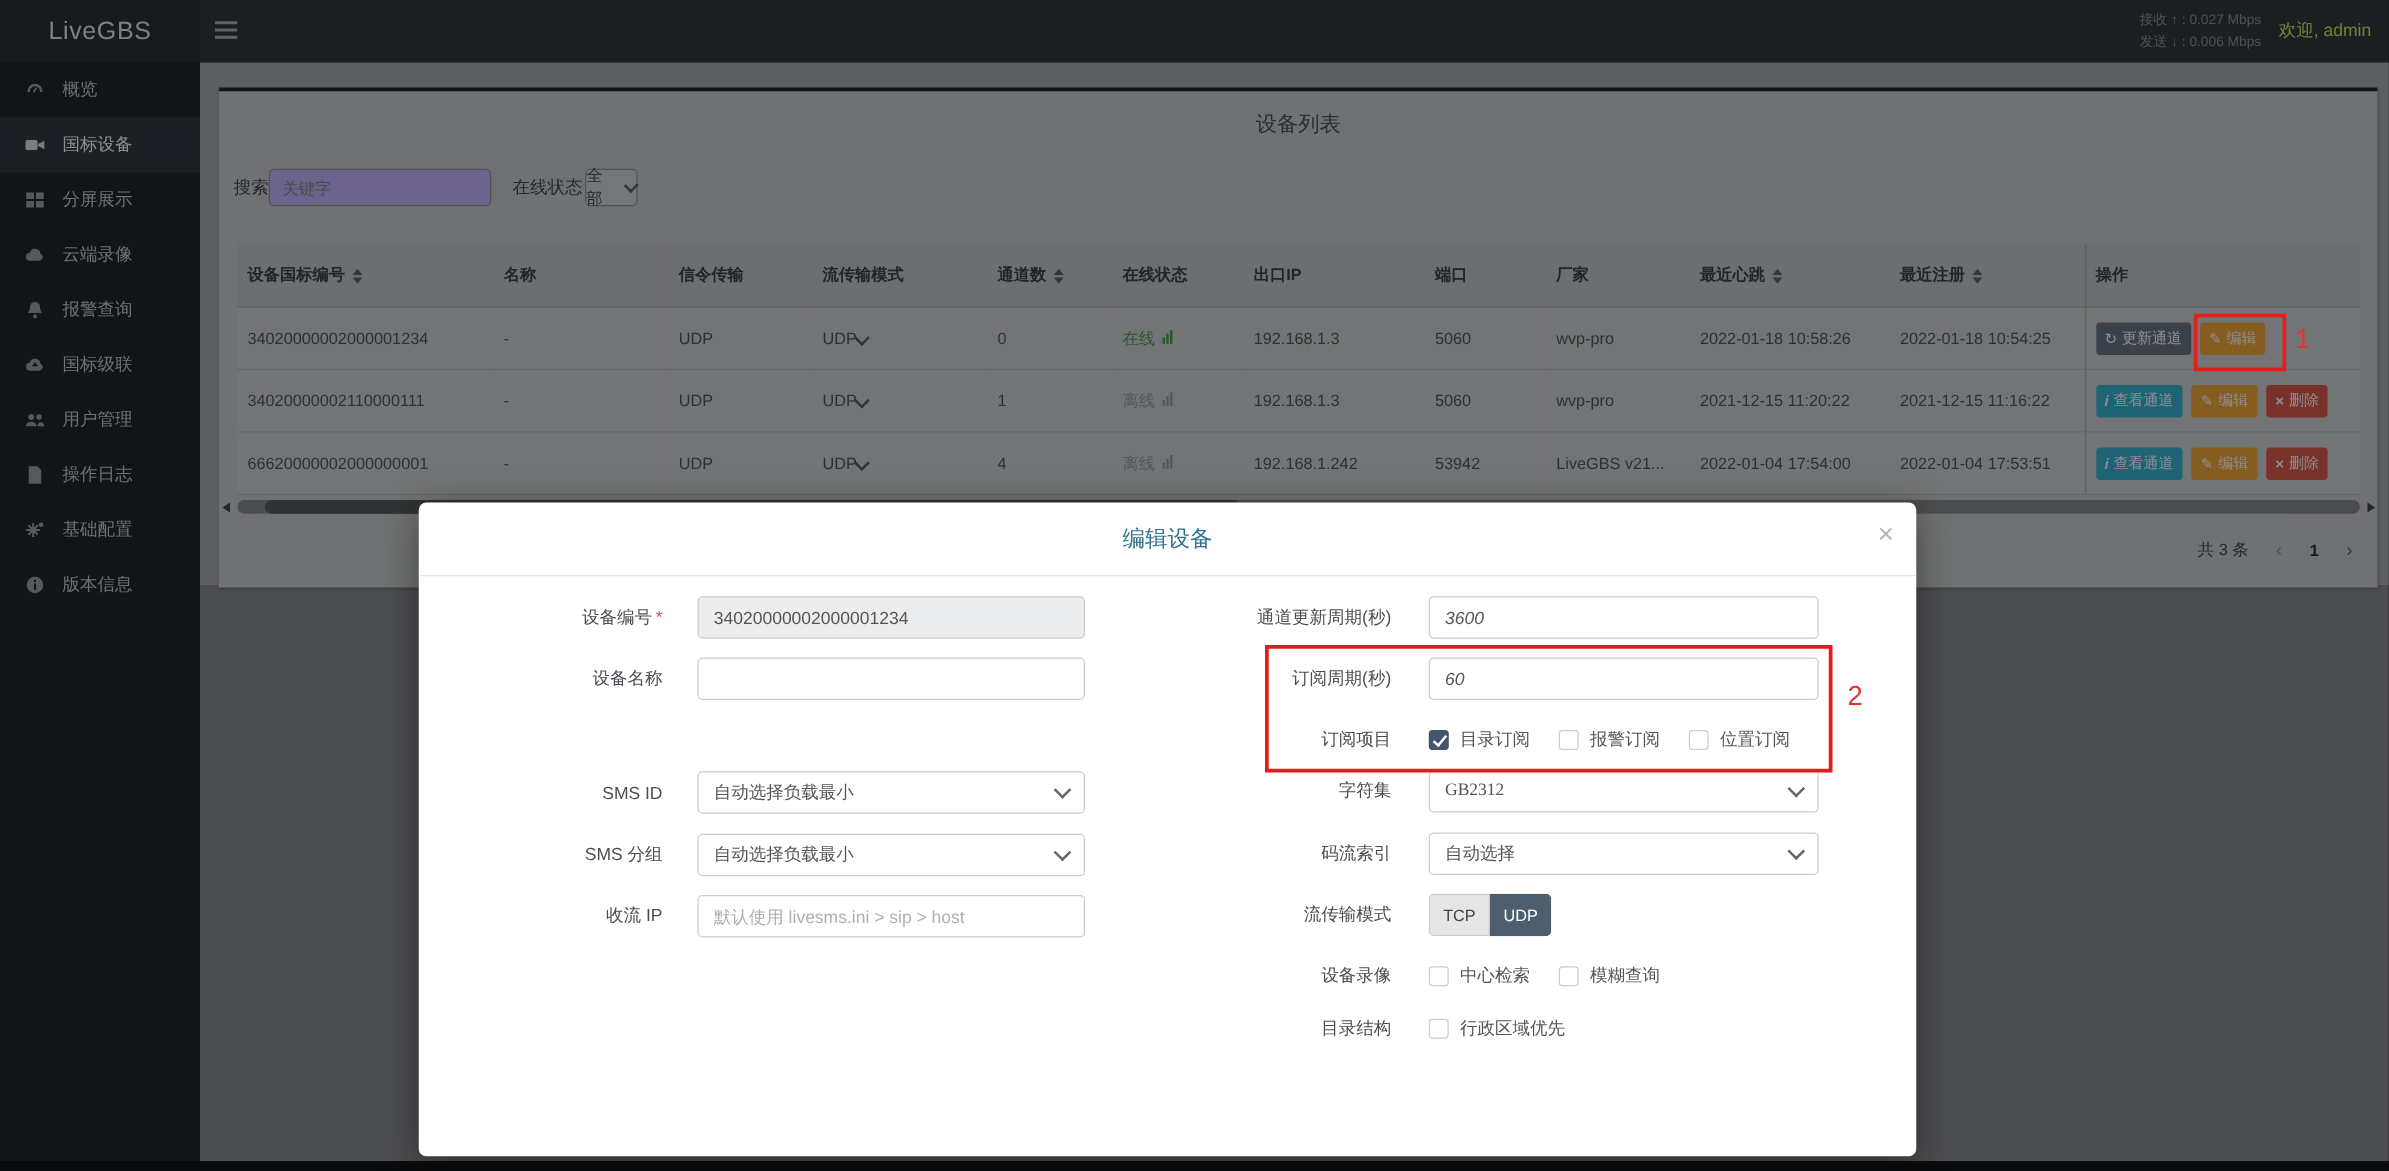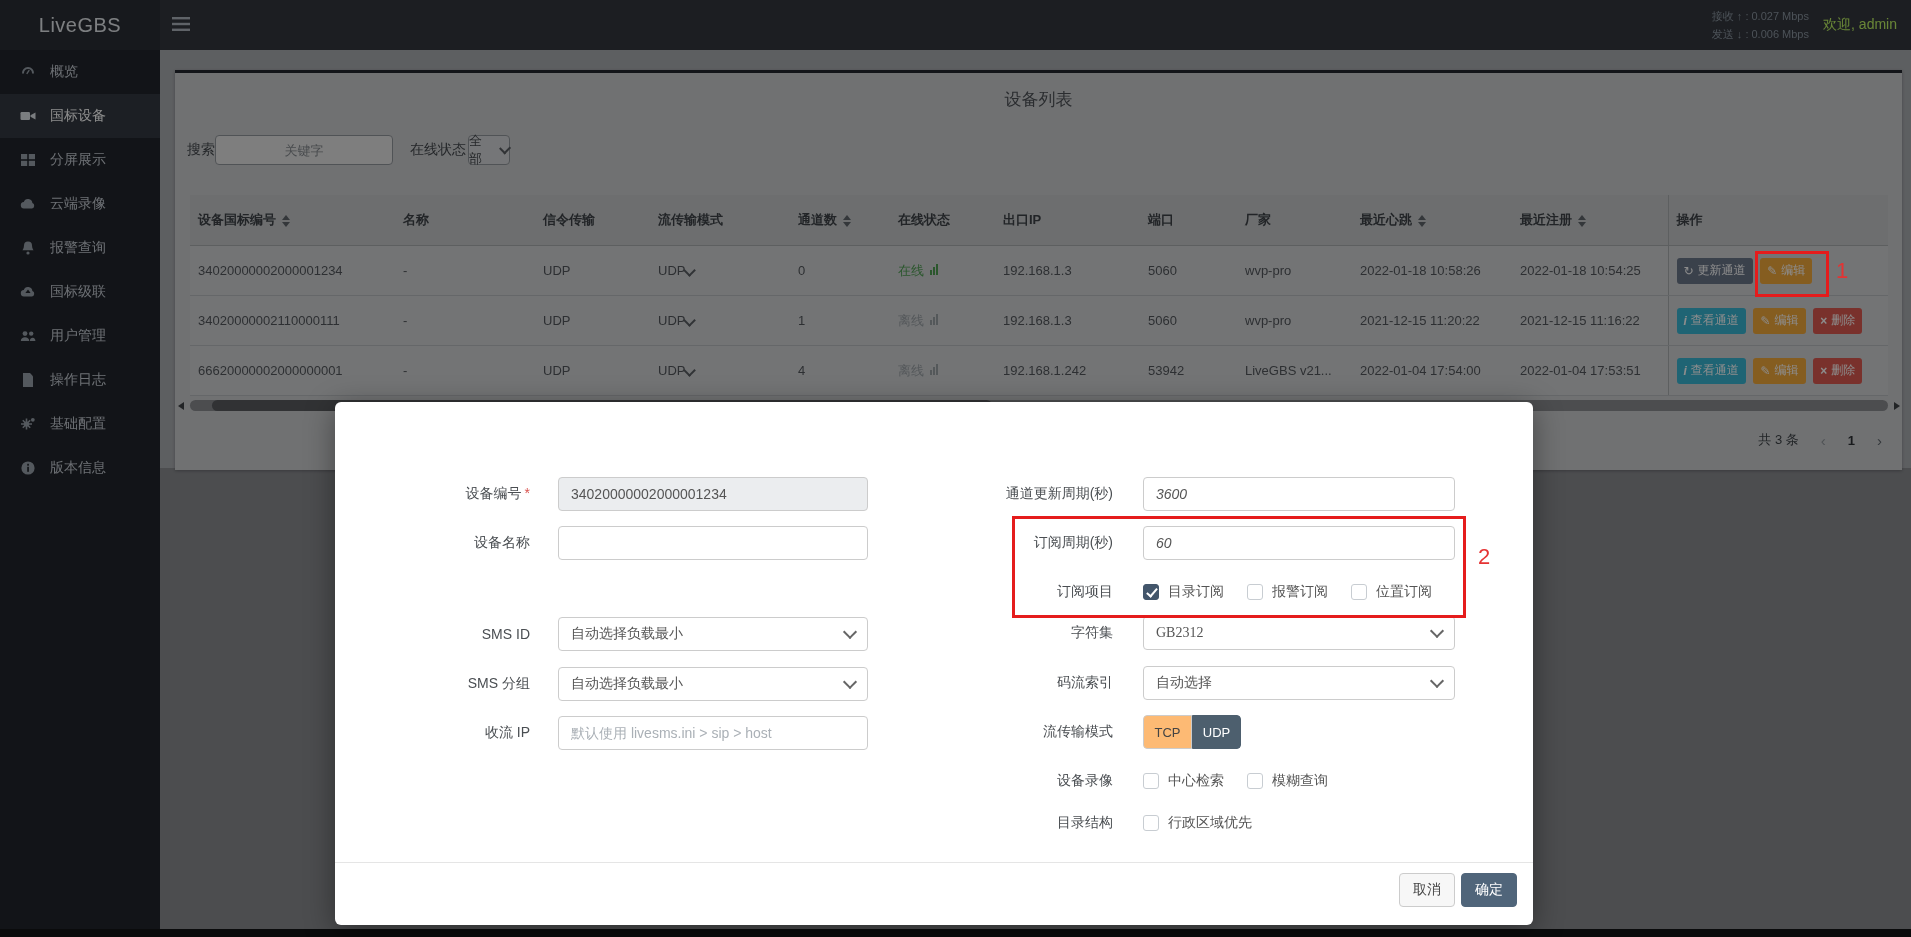--- a/index.html
+++ b/index.html
@@ -20,21 +20,21 @@
   .side-item.active .ico{color:#dfe4ea;}
   
   .main{position:absolute;left:160px;top:50px;width:1751px;height:879px;
         background:linear-gradient(to bottom,#aaadb1 0,#aaadb1 418px,#8b8d91 418px,#8b8d91 100%);}
   .card{position:absolute;left:15px;top:20px;width:1727px;height:397px;background:#ccced0;
         border-top:3px solid #23272e;box-shadow:0 1px 3px rgba(0,0,0,.25);}
   .page-title{position:absolute;top:15px;left:0;width:100%;text-align:center;font-size:17px;color:#4d5156;}
   .search-row{position:absolute;top:62px;left:0;width:100%;height:30px;font-size:14px;color:#45494e;padding-left:11px;}
   .search-row .lbl{position:absolute;top:6px;}
   .s-input{position:absolute;left:40px;top:0;width:178px;height:30px;box-sizing:border-box;border:1px solid #9196;
-           border:1px solid #93989d;border-radius:4px;background:#e5e5e5;padding:0 10px;font-size:13px;color:#45494e;text-align:center;}
+           border:1px solid #93989d;border-radius:4px;background:#c4b5fd;padding:0 10px;font-size:13px;color:#45494e;}
   .s-input::placeholder{color:#84898e;}
   .s-select{position:absolute;left:293px;top:0;width:42px;height:30px;box-sizing:border-box;border:1px solid #93989d;
             border-radius:4px;background:#d6d8da;display:flex;align-items:center;justify-content:center;gap:8px;
             font-size:13px;color:#45494e;cursor:pointer;}
   .caret{display:inline-block;width:7px;height:7px;border-right:2px solid #5a5e63;border-bottom:2px solid #5a5e63;
          transform:rotate(45deg);margin-top:-3px;}
   
   .tbl{position:absolute;left:15px;top:122px;width:1698px;border-collapse:collapse;table-layout:fixed;
        font-size:13px;color:#53575c;}
   .tbl th{height:50px;background:#c6c8ca;text-align:left;padding:0 8px;font-weight:700;color:#3e4348;
@@ -93,21 +93,21 @@
                transform:rotate(45deg);margin-top:-4px;}
   .cb-group{margin-left:30px;display:flex;align-items:center;}
   .cb-item{display:inline-flex;align-items:center;gap:9px;margin-right:23px;font-size:14px;color:#555;cursor:pointer;}
   .cb{width:16px;height:16px;box-sizing:border-box;border:1px solid #c8cdd2;border-radius:3px;background:#fff;
       display:inline-block;position:relative;flex:none;}
   .cb.on{background:#43566b;border-color:#43566b;}
   .cb.on::after{content:"";position:absolute;left:5px;top:1px;width:4px;height:9px;border-right:2px solid #fff;
                 border-bottom:2px solid #fff;transform:rotate(40deg);}
   .tg{margin-left:30px;display:inline-flex;border-radius:4px;overflow:hidden;}
   .tg span{width:47px;height:32px;display:flex;align-items:center;justify-content:center;font-size:13px;cursor:pointer;}
-  .tg .off{background:#fdba74;color:#444;border:1px solid #ccc;border-radius:4px 0 0 4px;}
+  .tg .off{background:#e5e5e5;color:#444;border:1px solid #ccc;border-radius:4px 0 0 4px;}
   .tg .on{background:#4d5f6e;color:#fff;border:1px solid #4d5f6e;border-radius:0 4px 4px 0;}
   .m-foot{position:absolute;left:0;top:460px;width:100%;height:63px;border-top:1px solid #e5e5e5;}
   .btn-cancel{position:absolute;right:78px;top:10px;height:34px;padding:0 13px;box-sizing:border-box;
               border:1px solid #ccc;border-radius:4px;background:#f7f7f7;color:#444;font-size:14px;
               display:flex;align-items:center;cursor:pointer;}
   .btn-ok{position:absolute;right:16px;top:10px;height:34px;padding:0 13px;box-sizing:border-box;
           border:1px solid #50657a;border-radius:4px;background:#50657a;color:#fff;font-size:14px;
           display:flex;align-items:center;cursor:pointer;}
   
   .ann-box{position:absolute;border:3px solid #e51c1c;z-index:60;}
@@ -397,20 +397,24 @@
         <span class="chev next">›</span>
       </div>
     </div>
   </div>
 </div>
 
 <div class="overlay"></div>
 <div class="bstrip"></div>
 
 <div class="modal">
+  <div class="m-head">
+    <div class="m-title">编辑设备</div>
+    <span class="m-close">×</span>
+  </div>
 
   <div class="frow frow-l" style="top:75px;">
     <span class="flabel"><span>设备编号</span><span class="req">*</span></span>
     <input class="m-input dis" type="text" disabled="" value="34020000002000001234" style="">
   </div>
   <div class="frow frow-l" style="top:124px;">
     <span class="flabel">设备名称</span>
     <input class="m-input" type="text" value="" style="">
   </div>
   <div class="frow frow-l" style="top:215px;">
@@ -494,22 +498,18 @@
           <span class="cb"></span>
           <span>中心检索</span>
         </span>
       <span class="cb-item">
           <span class="cb"></span>
           <span>模糊查询</span>
         </span>
     </span>
   </div>
 
-  <div class="m-foot">
-    <span class="btn-cancel">取消</span>
-    <span class="btn-ok">确定</span>
-  </div>
 </div>
 
 <div class="ann-box" style="left:1755px;top:251px;width:68px;height:40px;"></div>
 <div class="ann-num" style="left:1836px;top:258px;">1</div>
 <div class="ann-box" style="left:1012px;top:516px;width:448px;height:96px;"></div>
 <div class="ann-num" style="left:1478px;top:544px;">2</div>
 
 </body></html>

